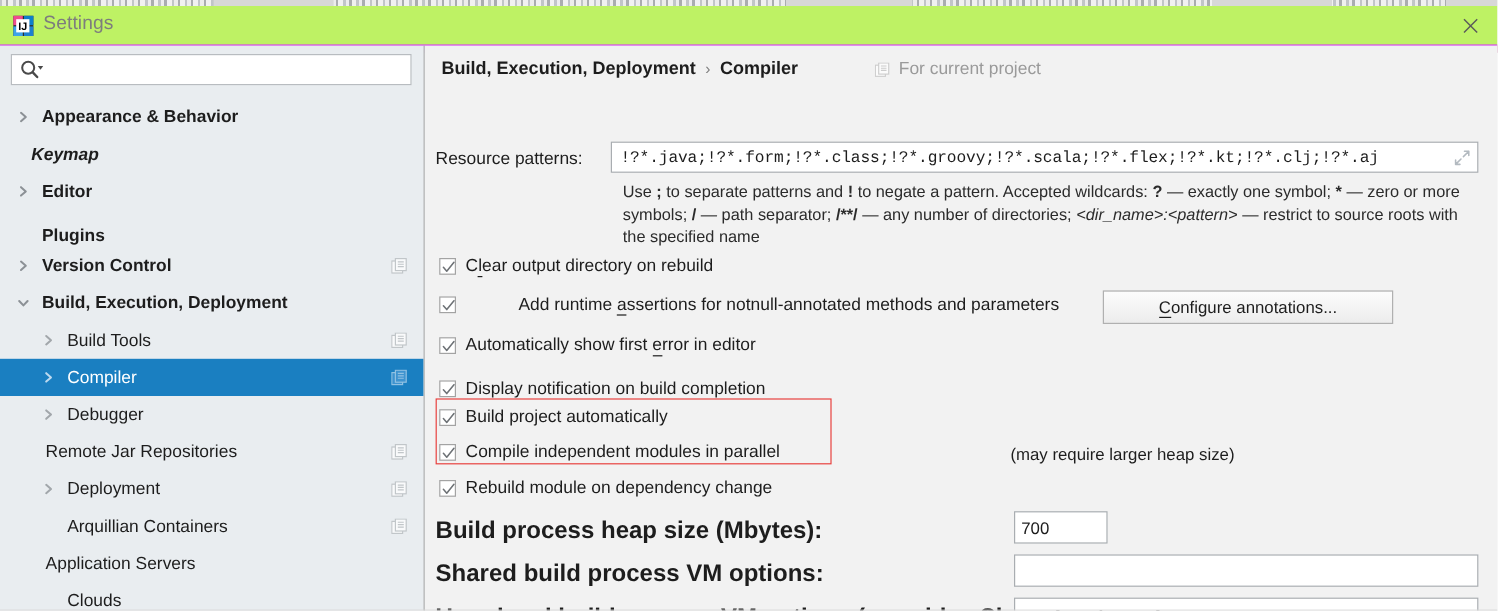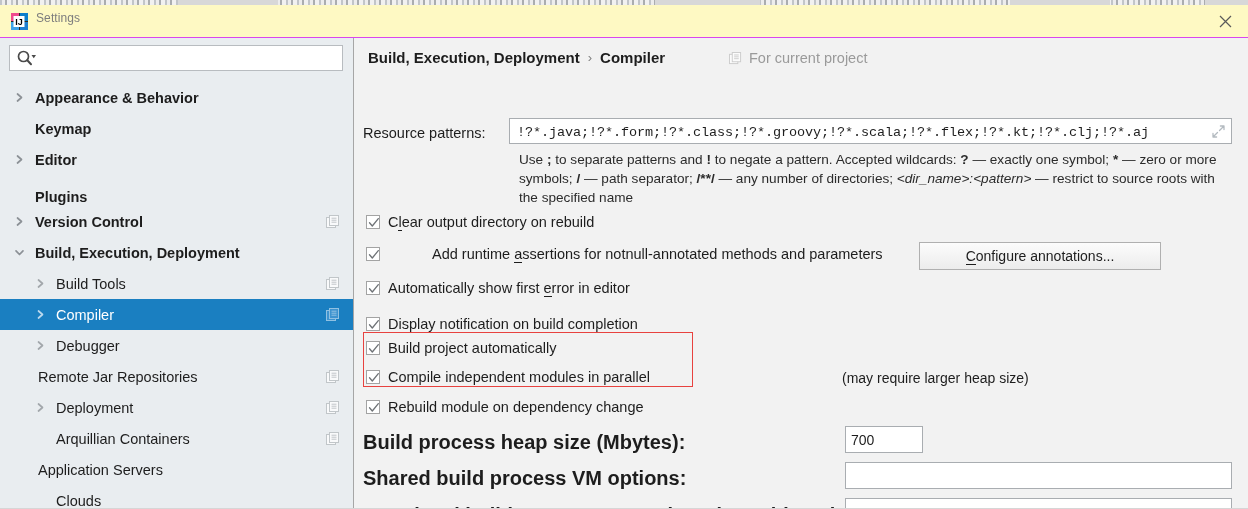--- a/index.html
+++ b/index.html
@@ -33,32 +33,32 @@
     left: 0; top: 0;
     width: 1248px; height: 5px;
   }
   .bg-seg { position: absolute; top: 0; height: 5px; background: #d8d8d8; }
 
   
   .titlebar {
     position: absolute;
     left: 0; top: 5px;
     width: 1248px; height: 32px;
-    background: #fef9c3;
+    background: #bef264;
     border-bottom: 7px solid #d946ef;
   }
   .title-logo {
     position: absolute;
     left: 11px; top: 8px;
     width: 17px; height: 17px;
   }
   .title-text {
     position: absolute;
     left: 36px; top: 6px;
-    font-size: 12px;
+    font-size: 16px;
     color: #7d7d7d;
     letter-spacing: .1px;
   }
   .close-btn {
     position: absolute;
     right: 0px; top: 0px;
     width: 46px; height: 32px;
     display: flex; align-items: center; justify-content: center;
     cursor: default;
   }
@@ -326,21 +326,21 @@
 
       <div class="tree-row bold" style="padding-left:13px;">
         <span class="arrow">
           <svg width="13" height="13" viewBox="0 0 13 13">
               <path d="M4.5 3 L8.5 6.5 L4.5 10" stroke="#8c9196" stroke-width="1.7" fill="none" stroke-linecap="round" stroke-linejoin="round"></path>
             </svg>
         </span>
         <span class="tree-label" style="margin-left:9px;">Appearance &amp; Behavior</span>
       </div>
 
-      <div class="tree-row bold" style="padding-left:13px;">
+      <div class="tree-row bold" style="padding-left:4px;font-style:italic;">
         <span class="arrow"></span>
         <span class="tree-label" style="margin-left:9px;">Keymap</span>
       </div>
 
       <div class="tree-row bold" style="padding-left:13px;">
         <span class="arrow">
           <svg width="13" height="13" viewBox="0 0 13 13">
               <path d="M4.5 3 L8.5 6.5 L4.5 10" stroke="#8c9196" stroke-width="1.7" fill="none" stroke-linecap="round" stroke-linejoin="round"></path>
             </svg>
         </span>

